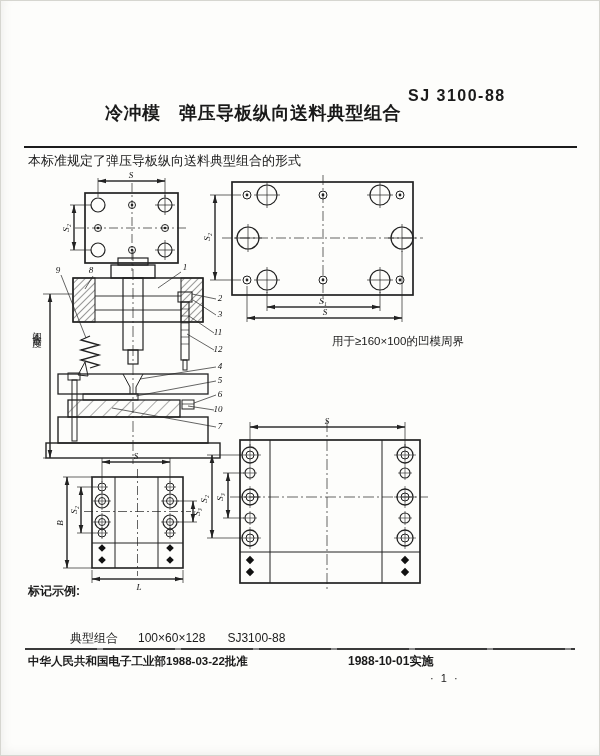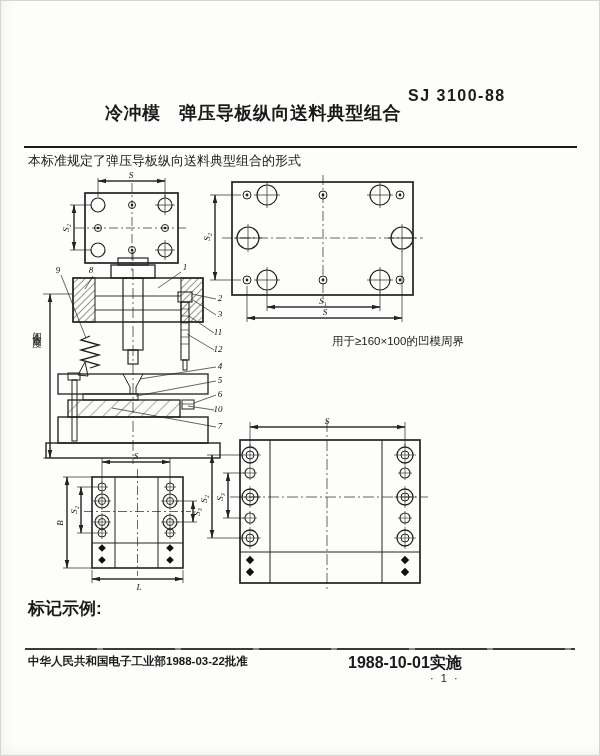--- a/index.html
+++ b/index.html
@@ -13,29 +13,29 @@
   .authority { position:absolute; left:128px; top:66px; font-size:15px; font-weight:bold; letter-spacing:0.5px; }
   .standard-no { position:absolute; left:408px; top:87px; font-size:16px; font-weight:bold; letter-spacing:1.5px; }
   .doc-title { position:absolute; left:105px; top:101px; font-size:18px; font-weight:bold; letter-spacing:0.5px; }
   .rule { position:absolute; left:24px; top:146px; width:553px; height:2px; background:#1c1c1c; }
   .scope { position:absolute; left:28px; top:152px; font-size:13px; }
   .fig-caption { position:absolute; left:284px; top:334px; font-size:11.5px;margin-left:48px; }
   .vertical-label { position:absolute; left:30px; top:324px; writing-mode:vertical-rl; font-size:9.5px; letter-spacing:2px; color:#222; }
   svg.fig { position:absolute; overflow:visible; }
   svg.fig { stroke-linecap:butt; }
   svg.fig text { font-family:"Liberation Serif", serif; font-style:italic; fill:#111; stroke:none; }
-  .marking-heading { position:absolute; left:28px; top:597px; font-size:17px; font-weight:bold; }
+  .marking-heading { position:absolute; left:28px; top:583px; font-size:12px; font-weight:bold; }
   .marking-desc { position:absolute; left:48px; top:614px; font-size:12px; }
   .marking-designation { position:absolute; left:70px; top:630px; font-size:12px; }
   .marking-designation .gap1 { margin-left:20px; }
   .marking-designation .gap2 { margin-left:22px; }
   .divider { position:absolute; left:25px; top:648px; width:550px; height:2px;
     background:repeating-linear-gradient(90deg,#3a3a3a 0 72px,#8a8a8a 72px 78px); }
   .approval { position:absolute; left:28px; top:654px; font-size:11.5px; font-weight:bold; }
-  .implementation { position:absolute; left:348px; top:653px; font-size:16px; font-weight:bold; }
+  .implementation { position:absolute; left:348px; top:653px; font-size:12px; font-weight:bold; }
   .page-number { position:absolute; left:430px; top:672px; font-size:11px; letter-spacing:2px; }
 </style>
 </head>
 <body>
 
 <div class="page">
 
   <div class="standard-no">SJ 3100-88</div>
   <div class="doc-title">冷冲模　弹压导板纵向送料典型组合</div>
   <div class="rule"></div>
@@ -365,18 +365,21 @@
       <line x1="49" y1="105" x2="28" y2="105" stroke-width="0.7"></line>
       <line x1="33" y1="60" x2="33" y2="105" stroke-width="0.9" marker-end="url(#arrE)"></line>
       <line x1="33" y1="105" x2="33" y2="60" stroke-width="0.9" marker-end="url(#arrE)"></line>
     </g>
     <text x="132" y="11" text-anchor="middle" font-size="9">S</text>
     <text x="12" y="86" text-anchor="middle" font-size="9" transform="rotate(-90 12 86)">S₂</text>
     <text x="28" y="84" text-anchor="middle" font-size="9" transform="rotate(-90 28 84)">S₃</text>
   </svg>
 
   <div class="marking-heading">标记示例:</div>
+  <div class="marking-designation">
+    <span>典型组合</span><span class="gap1">100×60×128</span><span class="gap2">SJ3100-88</span>
+  </div>
   <div class="divider"></div>
   <div class="approval">中华人民共和国电子工业部1988-03-22批准</div>
   <div class="implementation">1988-10-01实施</div>
   <div class="page-number">· 1 ·</div>
 
 </div>
 
 </body></html>

